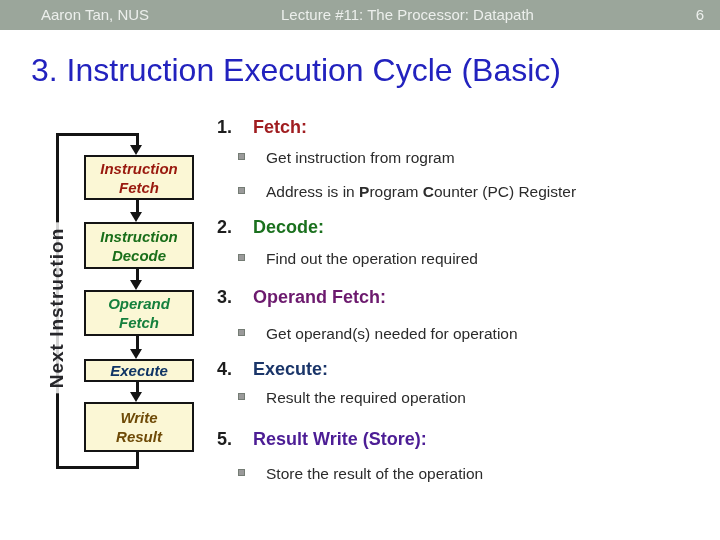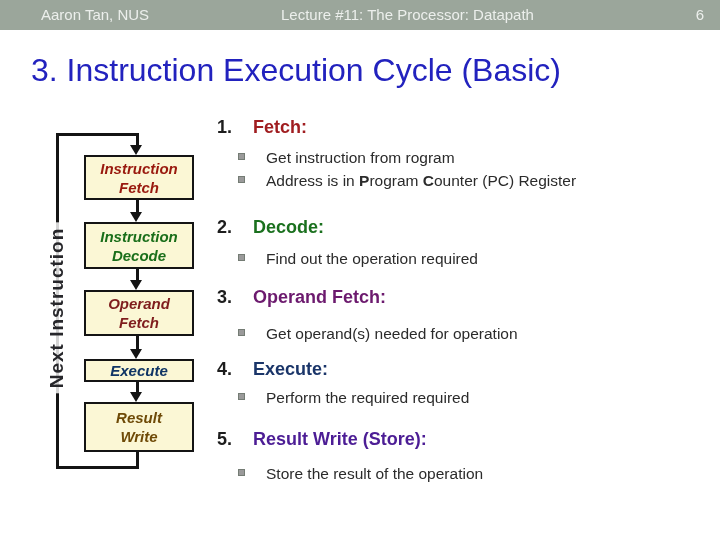--- a/index.html
+++ b/index.html
@@ -22,21 +22,21 @@
 
   
   .ln{position:absolute;background:#141414;}
   .ah{position:absolute;width:0;height:0;border-left:6.5px solid transparent;
       border-right:6.5px solid transparent;border-top:10px solid #141414;}
   .box{position:absolute;left:84px;width:110px;box-sizing:border-box;background:#FBF7D5;
     border:2.5px solid #141414;display:flex;flex-direction:column;justify-content:center;
     text-align:center;font-weight:bold;font-style:italic;font-size:15px;line-height:19px;}
   .b1{top:155px;height:45px;color:#99190E;}
   .b2{top:222px;height:47px;color:#1A6E1A;}
-  .b3{top:290px;height:46px;color:#7f1d1d;justify-content:center;}
+  .b3{top:290px;height:46px;color:#15803d;justify-content:center;}
   .b4{top:359px;height:23px;color:#103565;line-height:17px;}
   .b5{top:402px;height:50px;color:#6E4A07;}
   .loop-label{position:absolute;left:57px;top:308px;transform:translate(-50%,-50%) rotate(-90deg);
     font-weight:bold;font-size:19px;color:#27272B;background:rgba(255,255,255,0.82);
     padding:0 5px;white-space:nowrap;letter-spacing:1px;}
 
   
   .h{position:absolute;left:217px;font-size:18px;line-height:22px;font-weight:bold;white-space:nowrap;}
   .h .num{display:inline-block;width:36px;color:#1D1D1D;}
   .c1{color:#A01D20;} .c2{color:#1A701E;} .c3{color:#6C1A6E;} .c4{color:#1A3569;} .c5{color:#4c1d95;}
@@ -89,37 +89,37 @@
       <span>Decode</span>
     </div>
     <div class="box b3">
       <span>Operand</span>
       <span>Fetch</span>
     </div>
     <div class="box b4">
       <span>Execute</span>
     </div>
     <div class="box b5">
+      <span>Write</span>
       <span>Result</span>
-      <span>Write</span>
     </div>
 
     <div class="loop-label">Next Instruction</div>
   </div>
 
   <div>
 
     <div class="h" style="top:116px;">
       <span class="num">1.</span><span class="c1">Fetch:</span>
     </div>
     <div class="b" style="top:148px;">
       <span class="sq"></span>
       <span class="bt">Get instruction from rogram</span>
     </div>
-    <div class="b" style="top:171px;">
+    <div class="b" style="top:182px;">
       <span class="sq"></span>
       <span class="bt"><span>Address is in </span><span class="bseg-b">P</span><span>rogram </span><span class="bseg-b">C</span><span>ounter (PC) Register</span></span>
     </div>
 
     <div class="h" style="top:216px;">
       <span class="num">2.</span><span class="c2">Decode:</span>
     </div>
     <div class="b" style="top:249px;text-align:center;">
       <span class="sq"></span>
       <span class="bt">Find out the operation required</span>
@@ -131,21 +131,21 @@
     <div class="b" style="top:324px;">
       <span class="sq"></span>
       <span class="bt">Get operand(s) needed for operation</span>
     </div>
 
     <div class="h" style="top:358px;">
       <span class="num">4.</span><span class="c4">Execute:</span>
     </div>
     <div class="b" style="top:388px;">
       <span class="sq"></span>
-      <span class="bt">Perform the required required</span>
+      <span class="bt">Result the required operation</span>
     </div>
 
     <div class="h" style="top:428px;">
       <span class="num">5.</span><span class="c5">Result Write (Store):</span>
     </div>
     <div class="b" style="top:464px;">
       <span class="sq"></span>
       <span class="bt">Store the result of the operation</span>
     </div>
 

